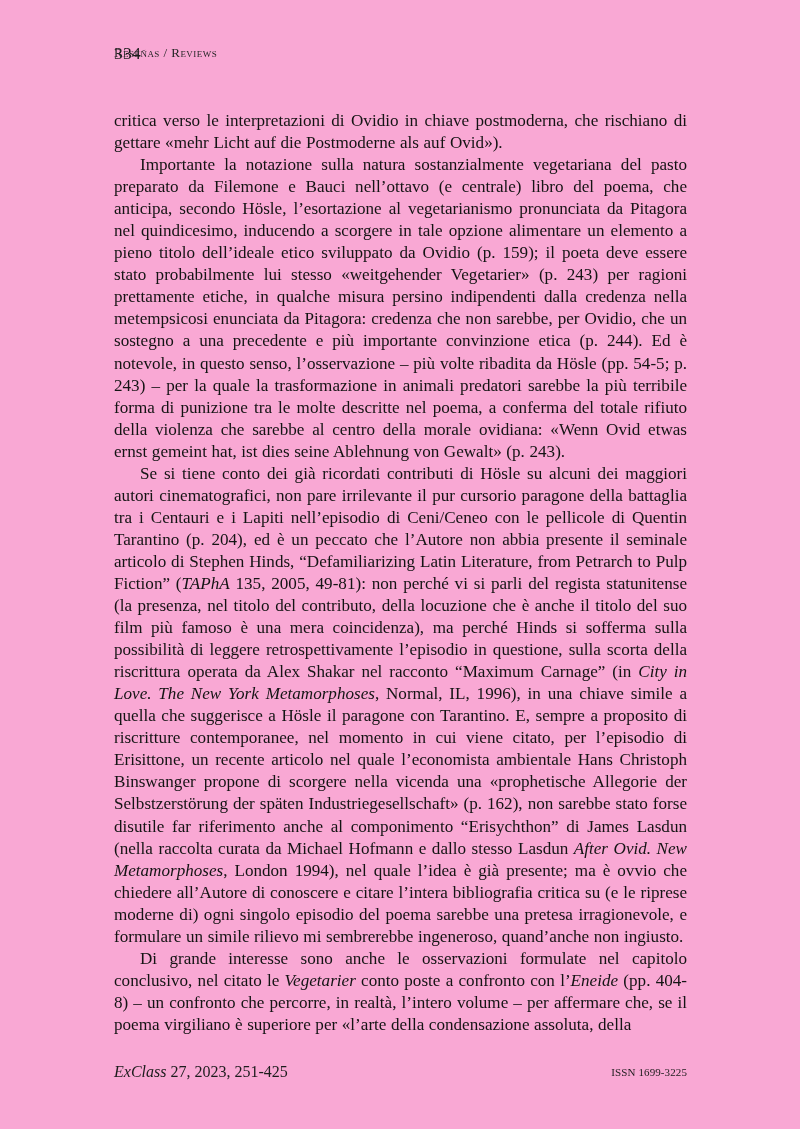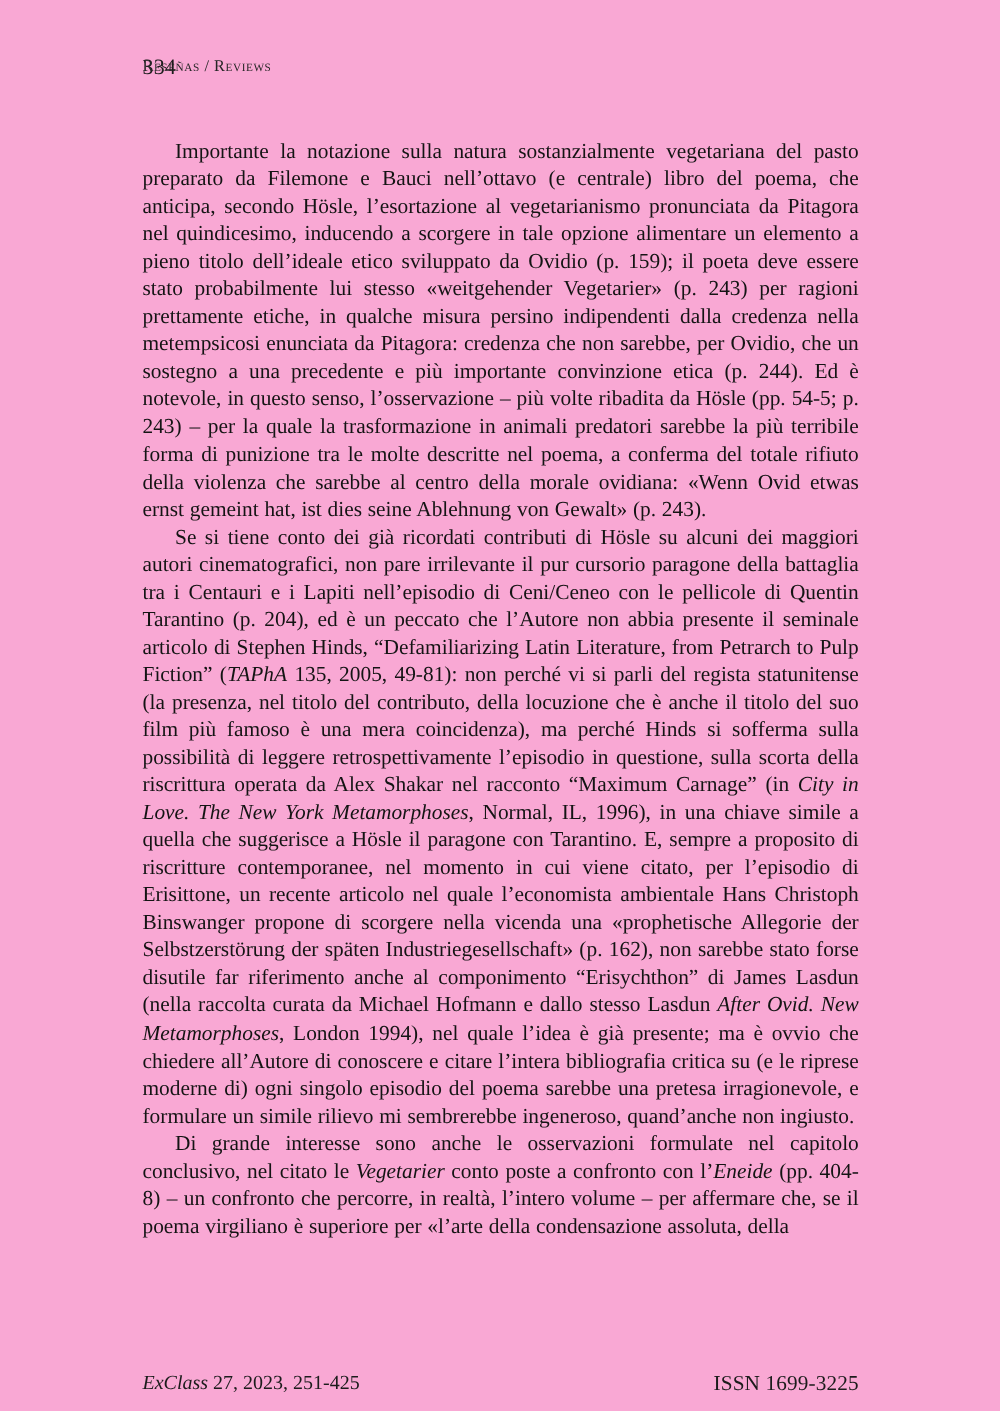--- a/index.html
+++ b/index.html
@@ -76,55 +76,56 @@
   .para.indent {
     text-indent: 26px;
   }
   .para i, .para em {
   }
 
   
   .footer {
     position: absolute;
     left: 114px;
-    top: 1096px;
+    top: 1061px;
     width: 573px;
     height: 22px;
     text-decoration: underline;
   }
   .footer-left {
     position: absolute;
     left: 0;
     top: 0;
     font-size: 16px;
     line-height: 22px;
     color: #1c1c1c;
   }
   .footer-left i { font-style: italic; }
   .footer-right {
     position: absolute;
     right: 0;
     top: 0;
-    font-size: 17px;
+    font-size: 11px;
     line-height: 22px;
     color: #1c1c1c;
     letter-spacing: 0.1px;
   }
 </style>
 </head>
 <body>
 
 <div class="page">
 
   <div class="running-head">
     <span class="folio">334</span>
     <span class="head-title">Reseñas / Reviews</span>
   </div>
 
   <div class="body-col" id="body-col">
+      <p class="para"><span>critica verso le interpretazioni di Ovidio in chiave postmoderna, che rischiano di gettare «mehr Licht auf die Postmoderne als auf Ovid»).</span></p>
       <p class="para indent"><span>Importante la notazione sulla natura sostanzialmente vegetariana del pasto preparato da Filemone e Bauci nell’ottavo (e centrale) libro del poema, che anticipa, secondo Hösle, l’esortazione al vegetarianismo pronunciata da Pitagora nel quindicesimo, inducendo a scorgere in tale opzione alimentare un elemento a pieno titolo dell’ideale etico sviluppato da Ovidio (p. 159); il poeta deve essere stato probabilmente lui stesso «weitgehender Vegetarier» (p. 243) per ragioni prettamente etiche, in qualche misura persino indipendenti dalla credenza nella metempsicosi enunciata da Pitagora: credenza che non sarebbe, per Ovidio, che un sostegno a una precedente e più importante convinzione etica (p. 244). Ed è notevole, in questo senso, l’osservazione – più volte ribadita da Hösle (pp. 54-5; p. 243) – per la quale la trasformazione in animali predatori sarebbe la più terribile forma di punizione tra le molte descritte nel poema, a conferma del totale rifiuto della violenza che sarebbe al centro della morale ovidiana: «Wenn Ovid etwas ernst gemeint hat, ist dies seine Ablehnung von Gewalt» (p. 243).</span></p>
       <p class="para indent"><span>Se si tiene conto dei già ricordati contributi di Hösle su alcuni dei maggiori autori cinematografici, non pare irrilevante il pur cursorio paragone della battaglia tra i Centauri e i Lapiti nell’episodio di Ceni/Ceneo con le pellicole di Quentin Tarantino (p. 204), ed è un peccato che l’Autore non abbia presente il seminale articolo di Stephen Hinds, “Defamiliarizing Latin Literature, from Petrarch to Pulp Fiction” (</span><i>TAPhA</i><span> 135, 2005, 49-81): non perché vi si parli del regista statunitense (la presenza, nel titolo del contributo, della locuzione che è anche il titolo del suo film più famoso è una mera coincidenza), ma perché Hinds si sofferma sulla possibilità di leggere retrospettivamente l’episodio in questione, sulla scorta della riscrittura operata da Alex Shakar nel racconto “Maximum Carnage” (in </span><i>City in Love. The New York Metamorphoses</i><span>, Normal, IL, 1996), in una chiave simile a quella che suggerisce a Hösle il paragone con Tarantino. E, sempre a proposito di riscritture contemporanee, nel momento in cui viene citato, per l’episodio di Erisittone, un recente articolo nel quale l’economista ambientale Hans Christoph Binswanger propone di scorgere nella vicenda una «prophetische Allegorie der Selbstzerstörung der späten Industriegesellschaft» (p. 162), non sarebbe stato forse disutile far riferimento anche al componimento “Erisychthon” di James Lasdun (nella raccolta curata da Michael Hofmann e dallo stesso Lasdun </span><i>After Ovid. New Metamorphoses</i><span>, London 1994), nel quale l’idea è già presente; ma è ovvio che chiedere all’Autore di conoscere e citare l’intera bibliografia critica su (e le riprese moderne di) ogni singolo episodio del poema sarebbe una pretesa irragionevole, e formulare un simile rilievo mi sembrerebbe ingeneroso, quand’anche non ingiusto.</span></p>
       <p class="para indent"><span>Di grande interesse sono anche le osservazioni formulate nel capitolo conclusivo, nel citato le </span><i>Vegetarier</i><span> conto poste a confronto con l’</span><i>Eneide</i><span> (pp. 404-8) – un confronto che percorre, in realtà, l’intero volume – per affermare che, se il poema virgiliano è superiore per «l’arte della condensazione assoluta, della</span></p>
     </div>
 
   <div class="footer">
     <span class="footer-left">
       <i>ExClass</i><span> 27, 2023, 251-425</span>
     </span>
     <span class="footer-right">ISSN 1699-3225</span>

